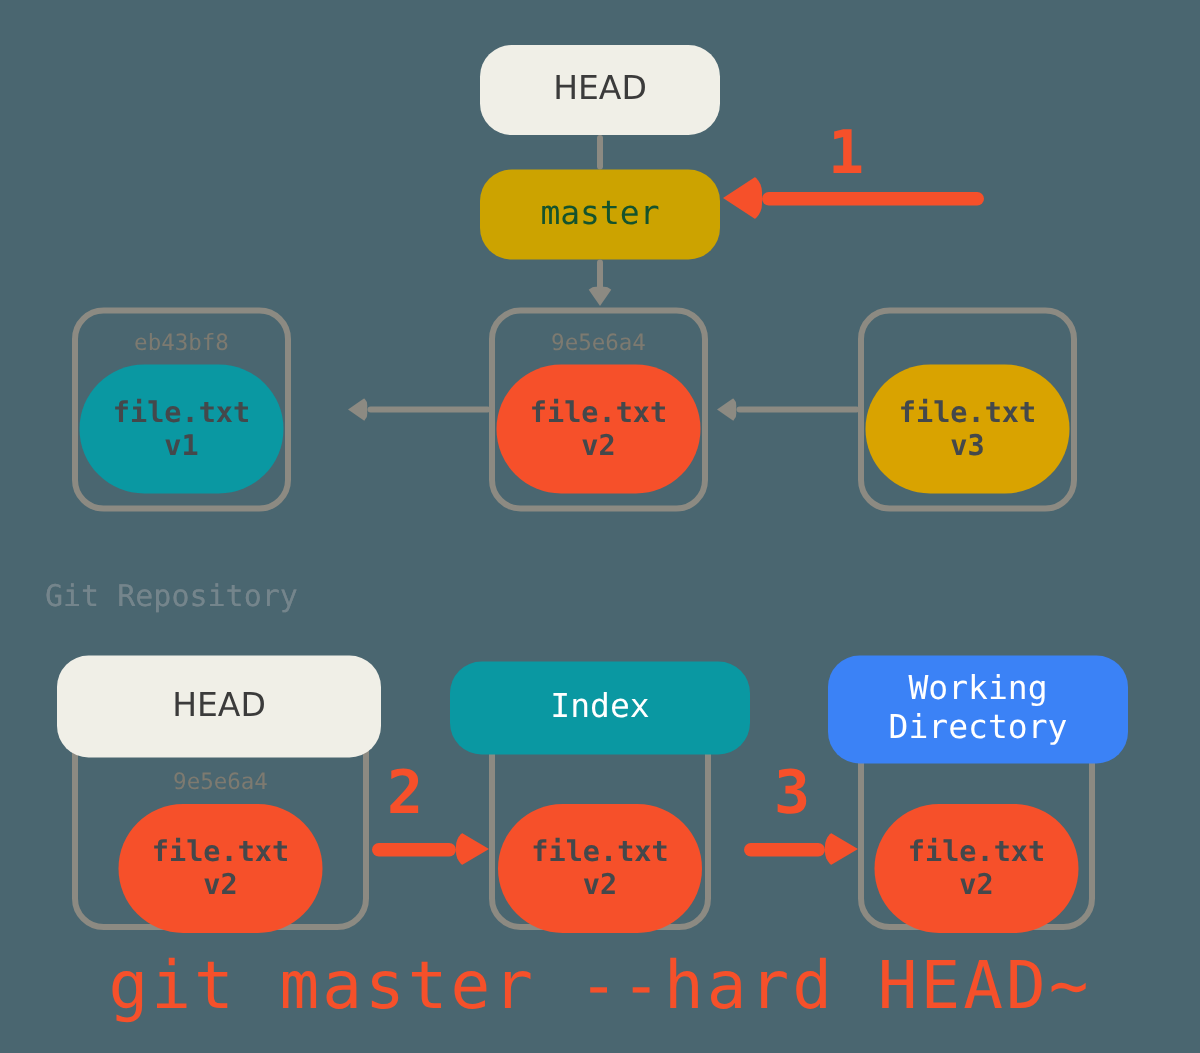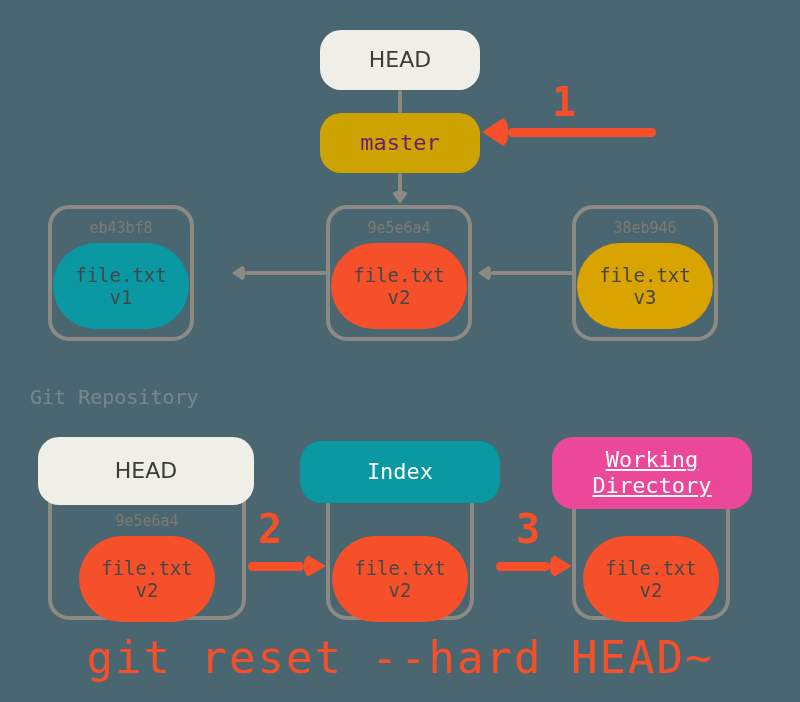--- a/index.html
+++ b/index.html
@@ -49,21 +49,21 @@
     width: 160px; height: 60px;
     background: #f0efe7;
     color: #3b3b3b;
     font-family: "DejaVu Sans", sans-serif;
     font-size: 22px;
   }
   .master-box {
     left: 320px; top: 113px;
     width: 160px; height: 60px;
     background: #cca300;
-    color: #701a75;
+    color: #14532d;
     font-size: 22px;
   }
 
   
   .vline { background: #8c8a82; width: 4px; }
   .hline { background: #8c8a82; height: 4px; }
   .arrow-gray-down {
     width: 0; height: 0;
     border-left: 9px solid transparent;
     border-right: 9px solid transparent;
@@ -95,20 +95,21 @@
     top: 34px;
     width: 136px; height: 86px;
     border-radius: 44px;
     display: flex;
     flex-direction: column;
     align-items: center;
     justify-content: center;
     font-size: 19px;
     color: #44484b;
     line-height: 1.18;
+    font-weight: bold;
   }
   .blob-teal { background: #0a98a2; }
   .blob-red  { background: #f6502a; }
   .blob-gold { background: #d9a300; }
 
   
   .oline { background: #f6502a; height: 9px; }
   .oarrow-left {
     width: 0; height: 0;
     border-top: 17px solid transparent;
@@ -133,21 +134,21 @@
     display: flex;
     align-items: center;
     justify-content: center;
     text-align: center;
     line-height: 1.18;
     font-size: 22px;
     z-index: 5;
   }
   .title-head { background: #f0efe7; color: #3b3b3b; font-family: "DejaVu Sans", sans-serif; }
   .title-index { background: #0a98a2; color: #ffffff; }
-  .title-wd { background: #ec4899; color: #ffffff; text-decoration: underline; }
+  .title-wd { background: #3b82f6; color: #ffffff; }
 
   .area-box {
     border: 4px solid #8c8a82;
   }
 
   .command {
     left: 0; right: 0; top: 632px;
     text-align: center;
     color: #f6502a;
     font-size: 44px;
@@ -190,21 +191,20 @@
 
   <div class="abs commit-box" style="left:326px; top:205px;">
     <div class="commit-hash">9e5e6a4</div>
     <div class="blob blob-red">
       <span>file.txt</span>
       <span>v2</span>
     </div>
   </div>
 
   <div class="abs commit-box" style="left:572px; top:205px;">
-    <div class="commit-hash">38eb946</div>
     <div class="blob blob-gold">
       <span>file.txt</span>
       <span>v3</span>
     </div>
   </div>
 
   <div class="abs hline" style="left:245px; top:271px; width:82px;"></div>
   <div class="abs arrow-gray-left" style="left:232px; top:264px;"></div>
 
   <div class="abs hline" style="left:491px; top:271px; width:82px;"></div>
@@ -243,15 +243,15 @@
   </div>
 
   <div class="abs step-num" style="left:258px; top:509px;">2</div>
   <div class="abs oline" style="left:248px; top:562px; width:56px;"></div>
   <div class="abs oarrow-right" style="left:304px; top:553px;"></div>
 
   <div class="abs step-num" style="left:516px; top:509px;">3</div>
   <div class="abs oline" style="left:496px; top:562px; width:54px;"></div>
   <div class="abs oarrow-right" style="left:550px; top:553px;"></div>
 
-  <div class="abs command">git reset --hard HEAD~</div>
+  <div class="abs command">git master --hard HEAD~</div>
 
 </div>
 
 </body></html>

